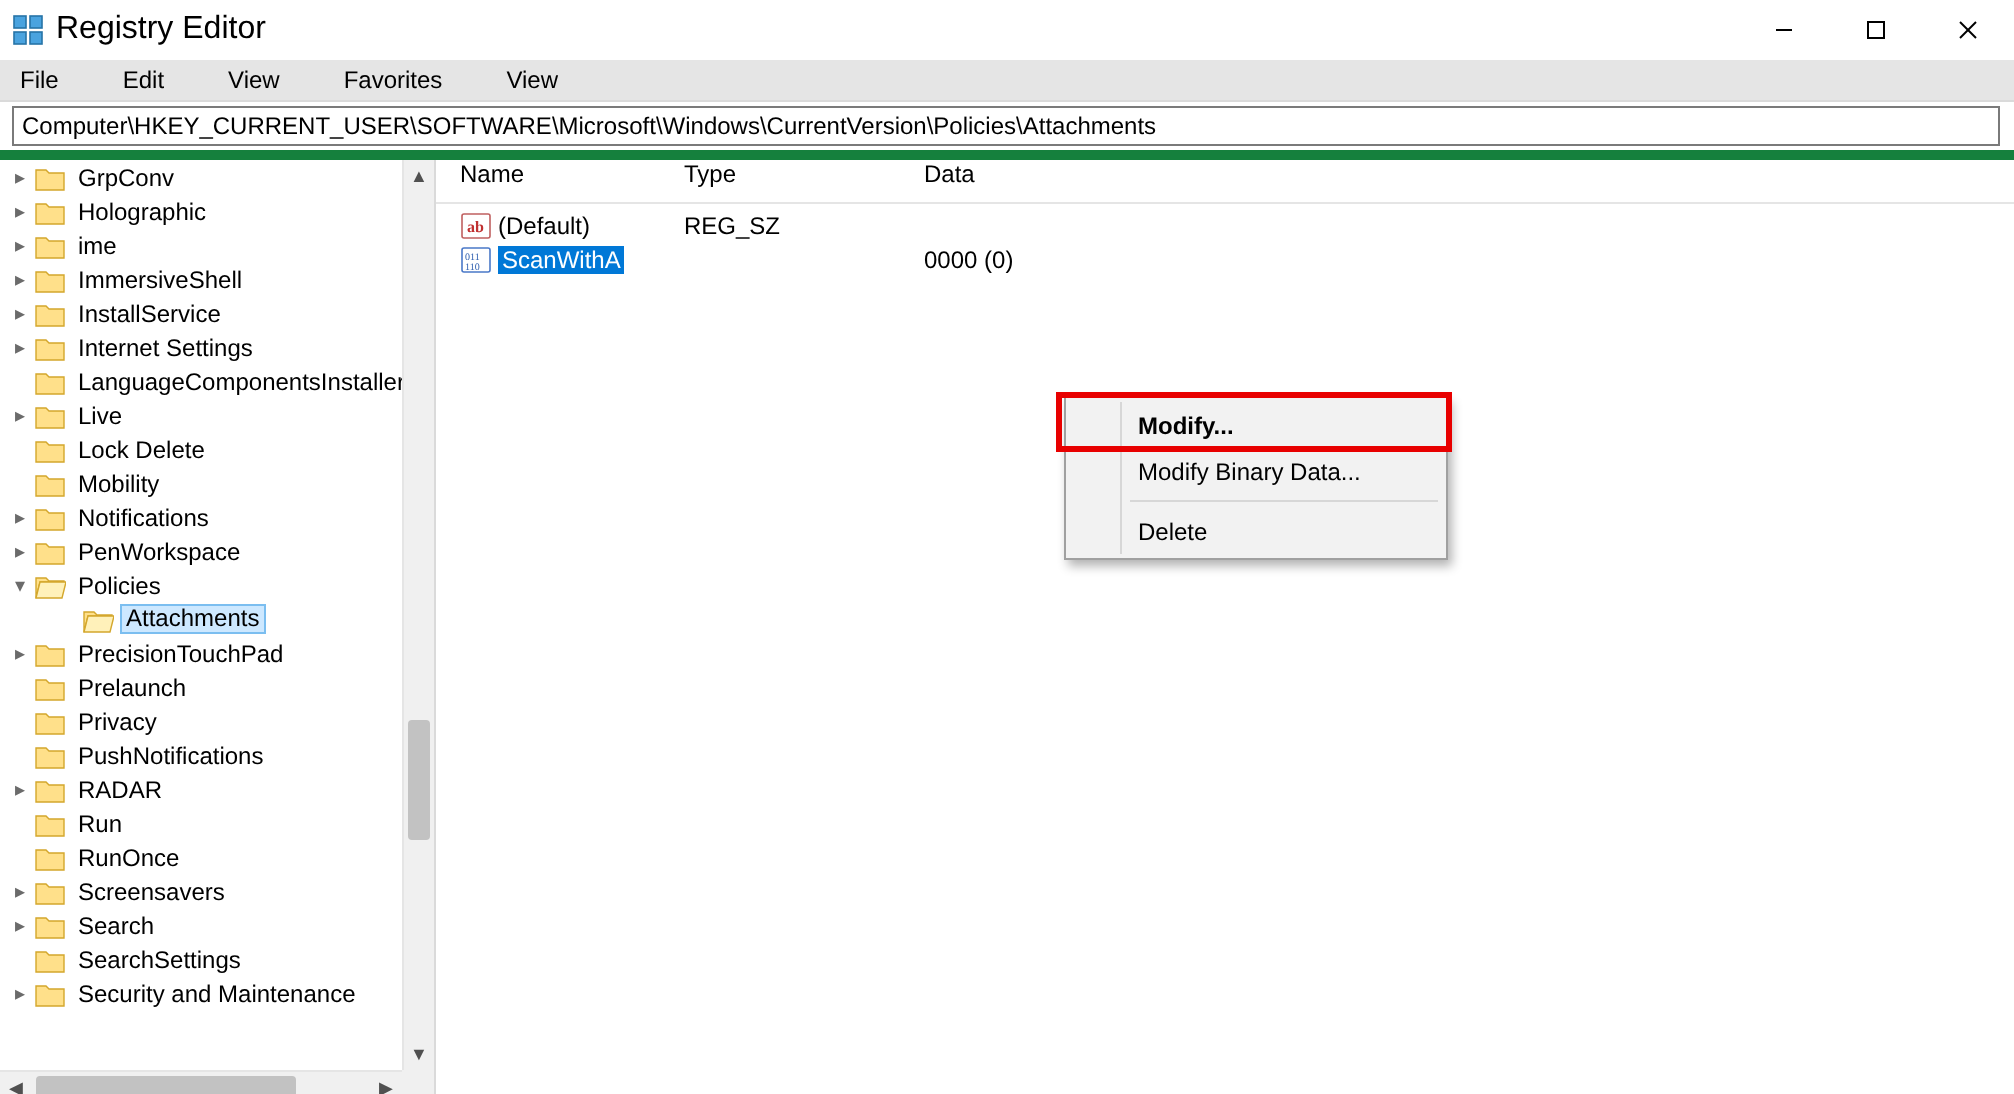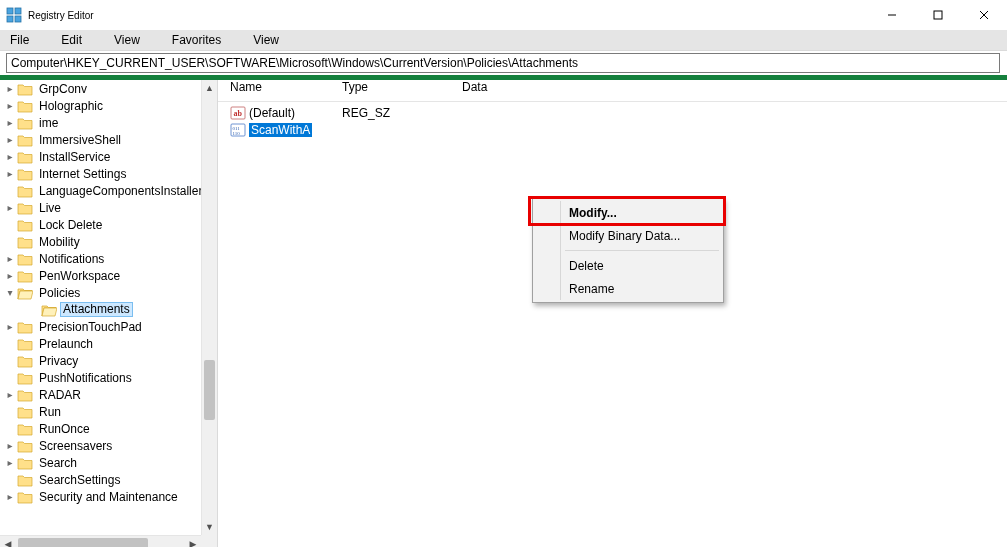--- a/index.html
+++ b/index.html
@@ -20,21 +20,21 @@
     display: flex;
     align-items: center;
     padding: 0 0 0 6px;
     background: #fff;
   }
   .titlebar .app-icon {
     width: 16px; height: 16px;
     margin-right: 6px;
     display: inline-flex;
   }
-  .titlebar .title { font-size: 10px; }
+  .titlebar .title { font-size: 16px; }
   .titlebar .window-controls {
     margin-left: auto;
     display: flex;
     height: 100%;
   }
   .titlebar .window-btn {
     width: 46px;
     display: flex;
     align-items: center;
     justify-content: center;
@@ -500,37 +500,35 @@
           <div class="cell cell-type">REG_SZ</div>
         </div>
         <div class="list-row selected">
           <div class="cell cell-name">
             <span class="val-icon"><svg width="16" height="16" viewBox="0 0 16 16">
                 <use href="#val-bin"></use>
               </svg></span>
             <span class="name-text">ScanWithA</span>
           </div>
           <div class="cell cell-type"></div>
+          <div class="cell cell-data">0000 (0)</div>
         </div>
       </div>
 
     <div class="context-menu">
       <div class="gutter"></div>
       <div class="cm-item">
           <b>Modify...</b>
         </div>
       <div class="cm-item">
           <span>Modify Binary Data...</span>
         </div>
       <div class="cm-sep"></div>
       <div class="cm-item">
           <span>Delete</span>
-        </div>
-      <div class="cm-item">
-          <span>Rename</span>
         </div>
     </div>
     <div class="highlight-box"></div>
   </div>
 </div>
 
 <svg width="0" height="0" style="position:absolute">
   <defs>
     <g id="folder-closed">
       <path d="M1 3 h5 l1.5 1.5 H15 V13 H1 Z" fill="#ffe08a" stroke="#d4a72c" stroke-width="0.7"></path>

